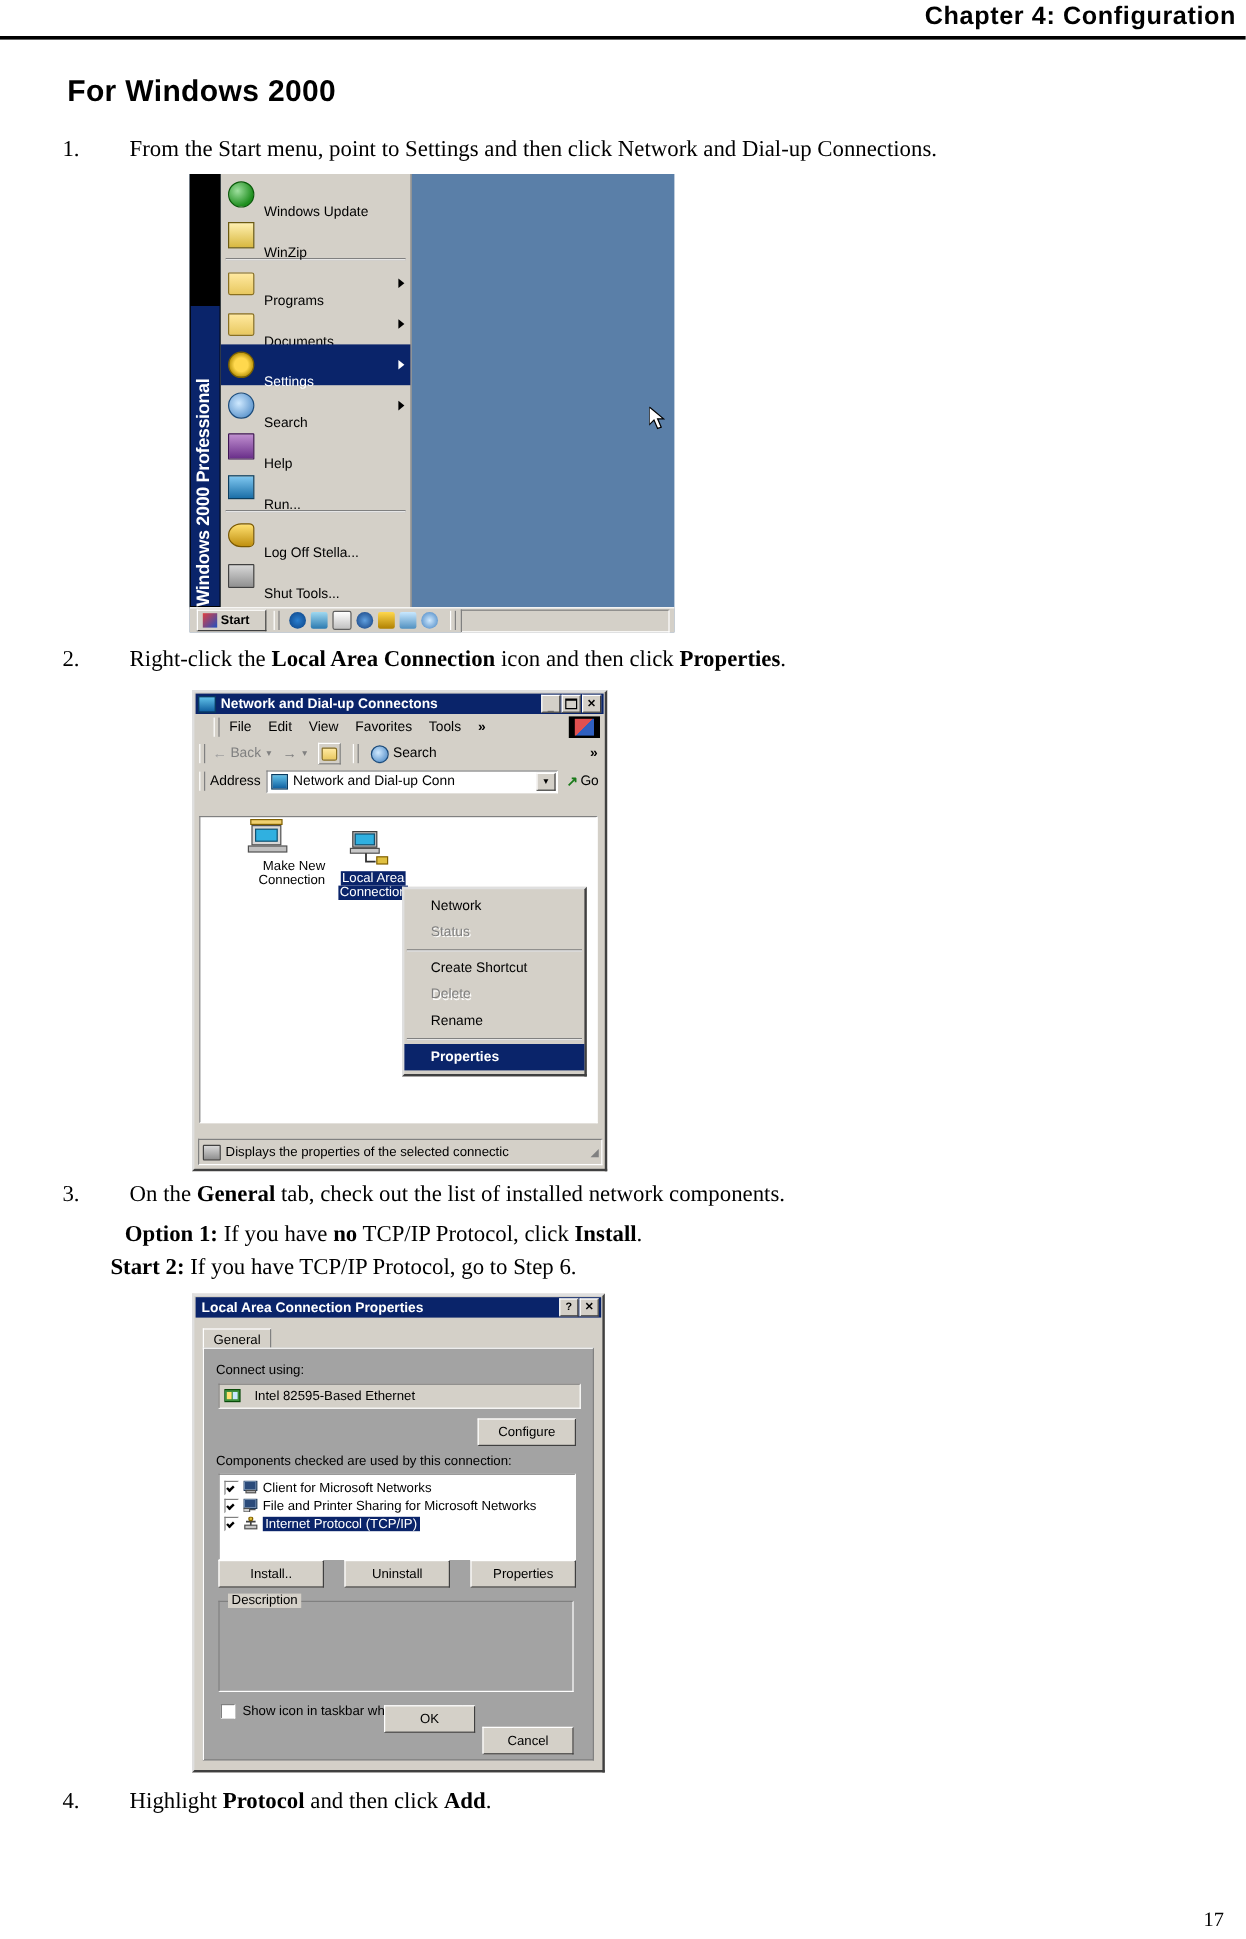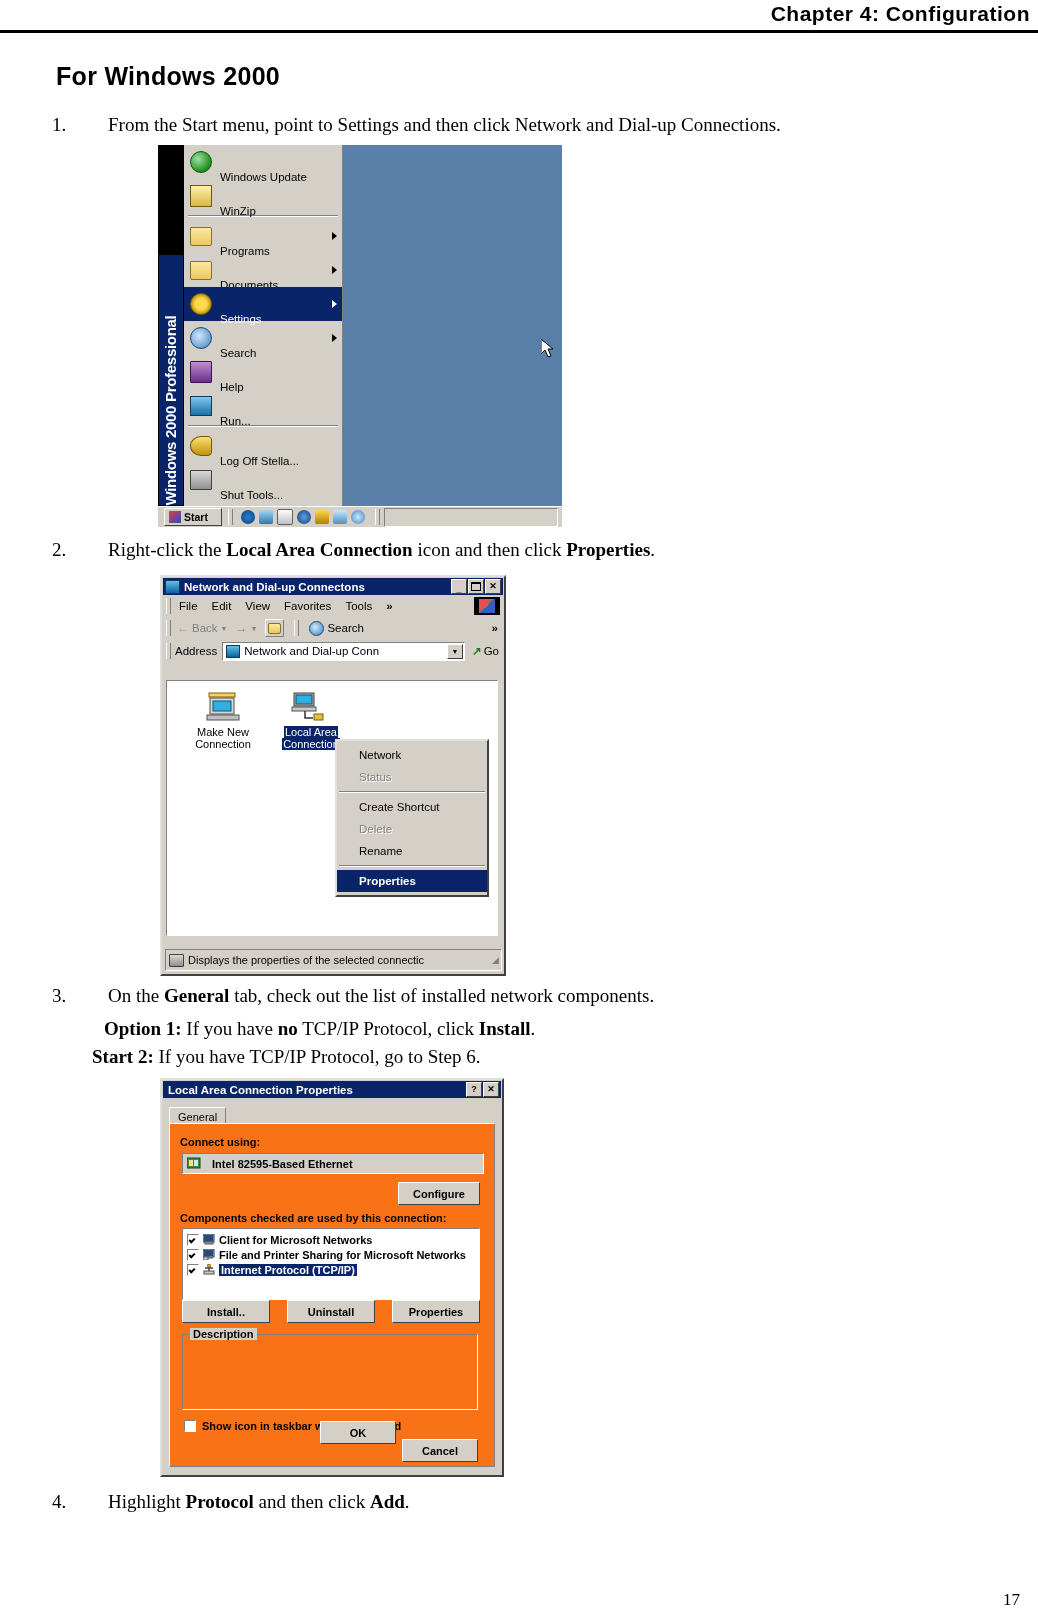--- a/index.html
+++ b/index.html
@@ -110,21 +110,21 @@
   .qlaunch{display:flex;align-items:center;gap:4px;margin-left:8px;}
   .qi{width:14px;height:14px;border-radius:2px;}
   .cursor-arrow{
     position:absolute;width:0;height:0;pointer-events:none;
   }
 
   
   #shot2{left:160px;top:575px;width:342px;height:397px;
          background:#d4d0c8;border:2px solid;border-color:#dfdfdf #404040 #404040 #dfdfdf;}
   #shot2 .titlebar{margin:1px;}
-  .mbar{display:flex;align-items:center;height:20px;padding-left:4px;gap:14px;font-size:11.5px;}
+  .mbar{display:flex;align-items:center;height:20px;padding-left:16px;gap:14px;font-size:11.5px;}
   .tbar{display:flex;align-items:center;height:24px;padding-left:4px;gap:8px;font-size:11.5px;}
   .abar{display:flex;align-items:center;height:22px;padding-left:4px;gap:5px;font-size:11.5px;}
   .gripper{width:3px;height:16px;border-left:1px solid #fff;border-right:1px solid #808080;}
   .addrbox{
     flex:1;height:17px;background:#fff;border:1px solid;
     border-color:#808080 #fff #fff #808080;display:flex;align-items:center;
     padding-left:3px;gap:4px;margin-right:2px;position:relative;
   }
   .combo-arrow{
     position:absolute;right:1px;top:1px;width:14px;height:13px;background:#d4d0c8;
@@ -154,22 +154,22 @@
   #shot3{left:160px;top:1078px;width:340px;height:395px;
          background:#d4d0c8;border:2px solid;border-color:#dfdfdf #404040 #404040 #dfdfdf;}
   #shot3 .titlebar{margin:1px;}
   .tabstrip{position:absolute;left:7px;top:26px;width:326px;height:18px;}
   .tab{
     display:inline-flex;align-items:center;height:17px;padding:0 8px;background:#d4d0c8;
     border:1px solid;border-color:#fff #808080 #808080 #fff;border-bottom:none;
     font-size:11px;position:relative;top:1px;
   }
   .tabpage{
-    position:absolute;left:7px;top:43px;width:324px;height:342px;background:#f97316;
-    border:1px solid;border-color:#fff #808080 #808080 #fff;font-weight:bold;
+    position:absolute;left:7px;top:43px;width:324px;height:342px;background:#a3a3a3;
+    border:1px solid;border-color:#fff #808080 #808080 #fff;
   }
   .lbl11{font-size:11px;}
   .fieldbox{
     background:#d4d0c8;border:1px solid;border-color:#808080 #fff #fff #808080;
     display:flex;align-items:center;padding-left:4px;gap:11px;font-size:11px;
   }
   .listbox{
     background:#fff;border:1px solid;border-color:#808080 #fff #fff #808080;
     padding:3px 0;font-size:11px;
   }
@@ -366,21 +366,21 @@
       <span class="combo-arrow">▼</span>
     </span>
     <span style="display:flex;align-items:center;gap:2px;margin-right:5px;">
       <span style="color:#1a7a1a;font-weight:bold;">↗</span>
       <span>Go</span>
     </span>
   </div>
 
   <div class="canvas">
 
-    <div class="conn-item" style="left:8px;top:10px;">
+    <div class="conn-item" style="left:8px;top:0;text-align:right;">
       <svg width="36" height="32" viewBox="0 0 36 32" style="display:block;margin:0 auto 3px;">
         <rect x="4" y="2" width="26" height="4" fill="#f0d070" stroke="#806000"></rect>
         <rect x="5" y="7" width="24" height="16" fill="#d8d8d8" stroke="#505050"></rect>
         <rect x="8" y="10" width="18" height="10" fill="#30b0e0" stroke="#105070"></rect>
         <rect x="2" y="24" width="32" height="5" fill="#c0c0c0" stroke="#505050"></rect>
       </svg>
       <span>Make New</span><br>
       <span>Connection</span>
     </div>
 

